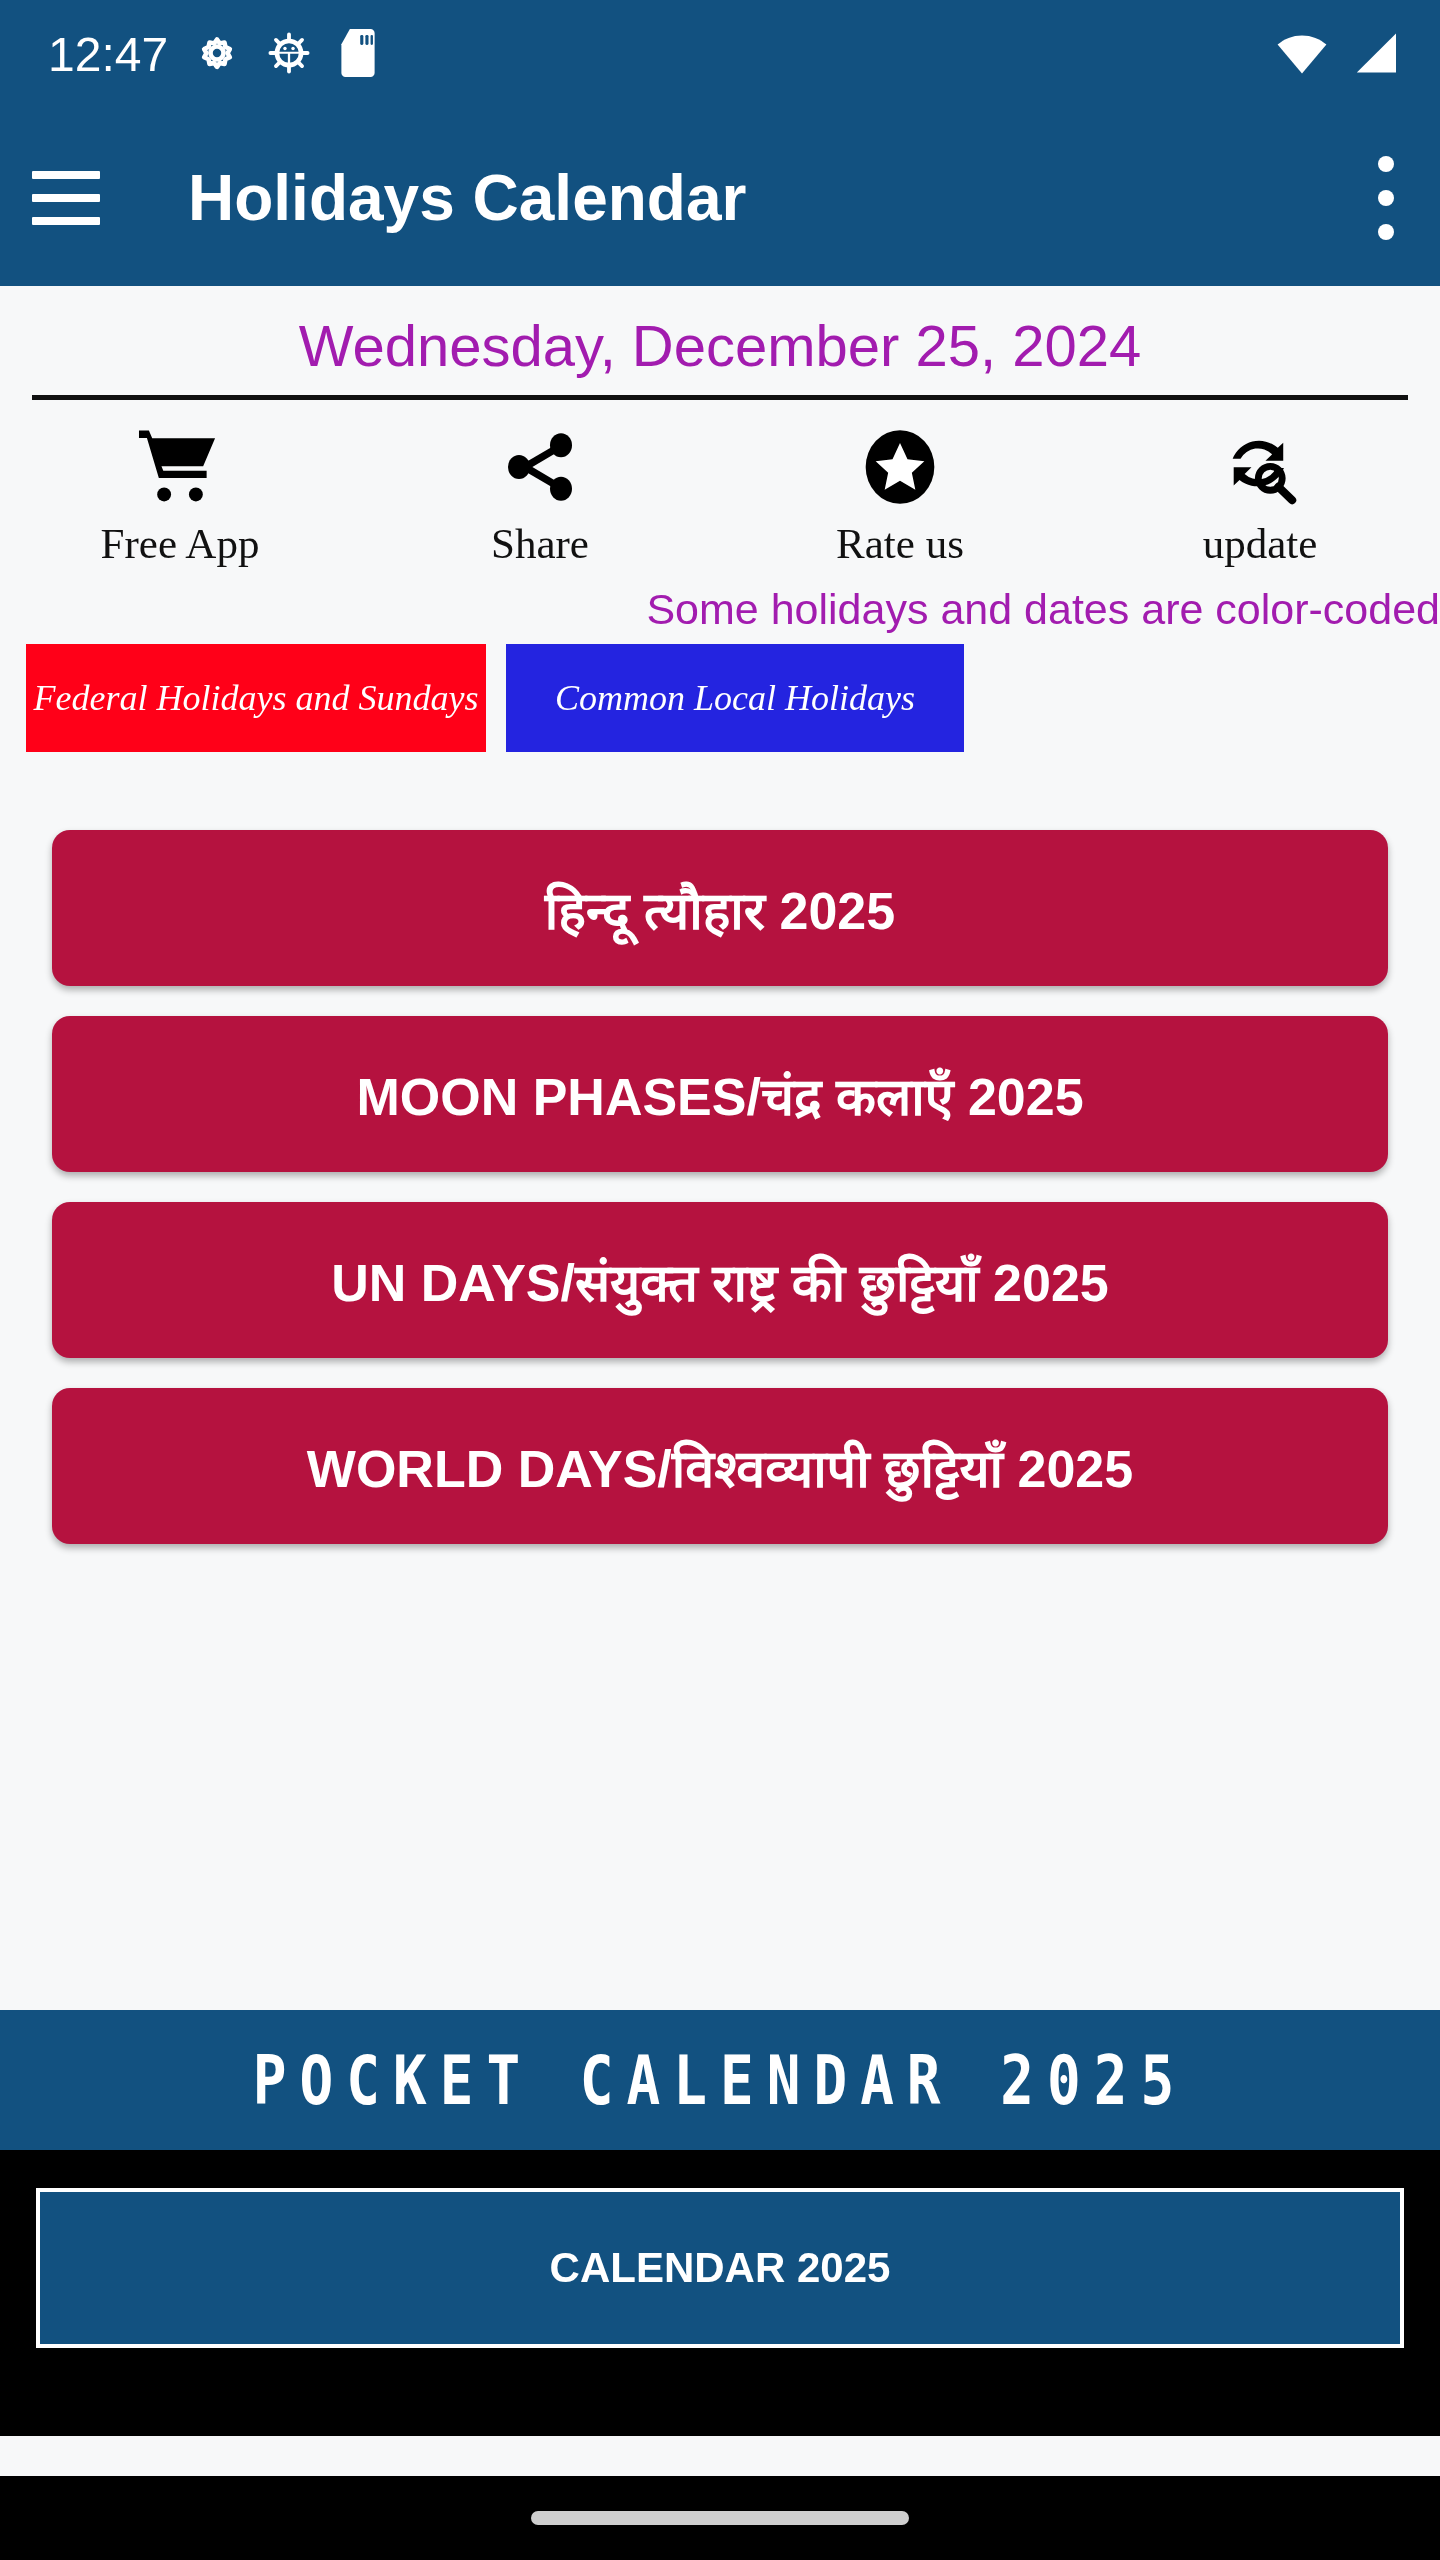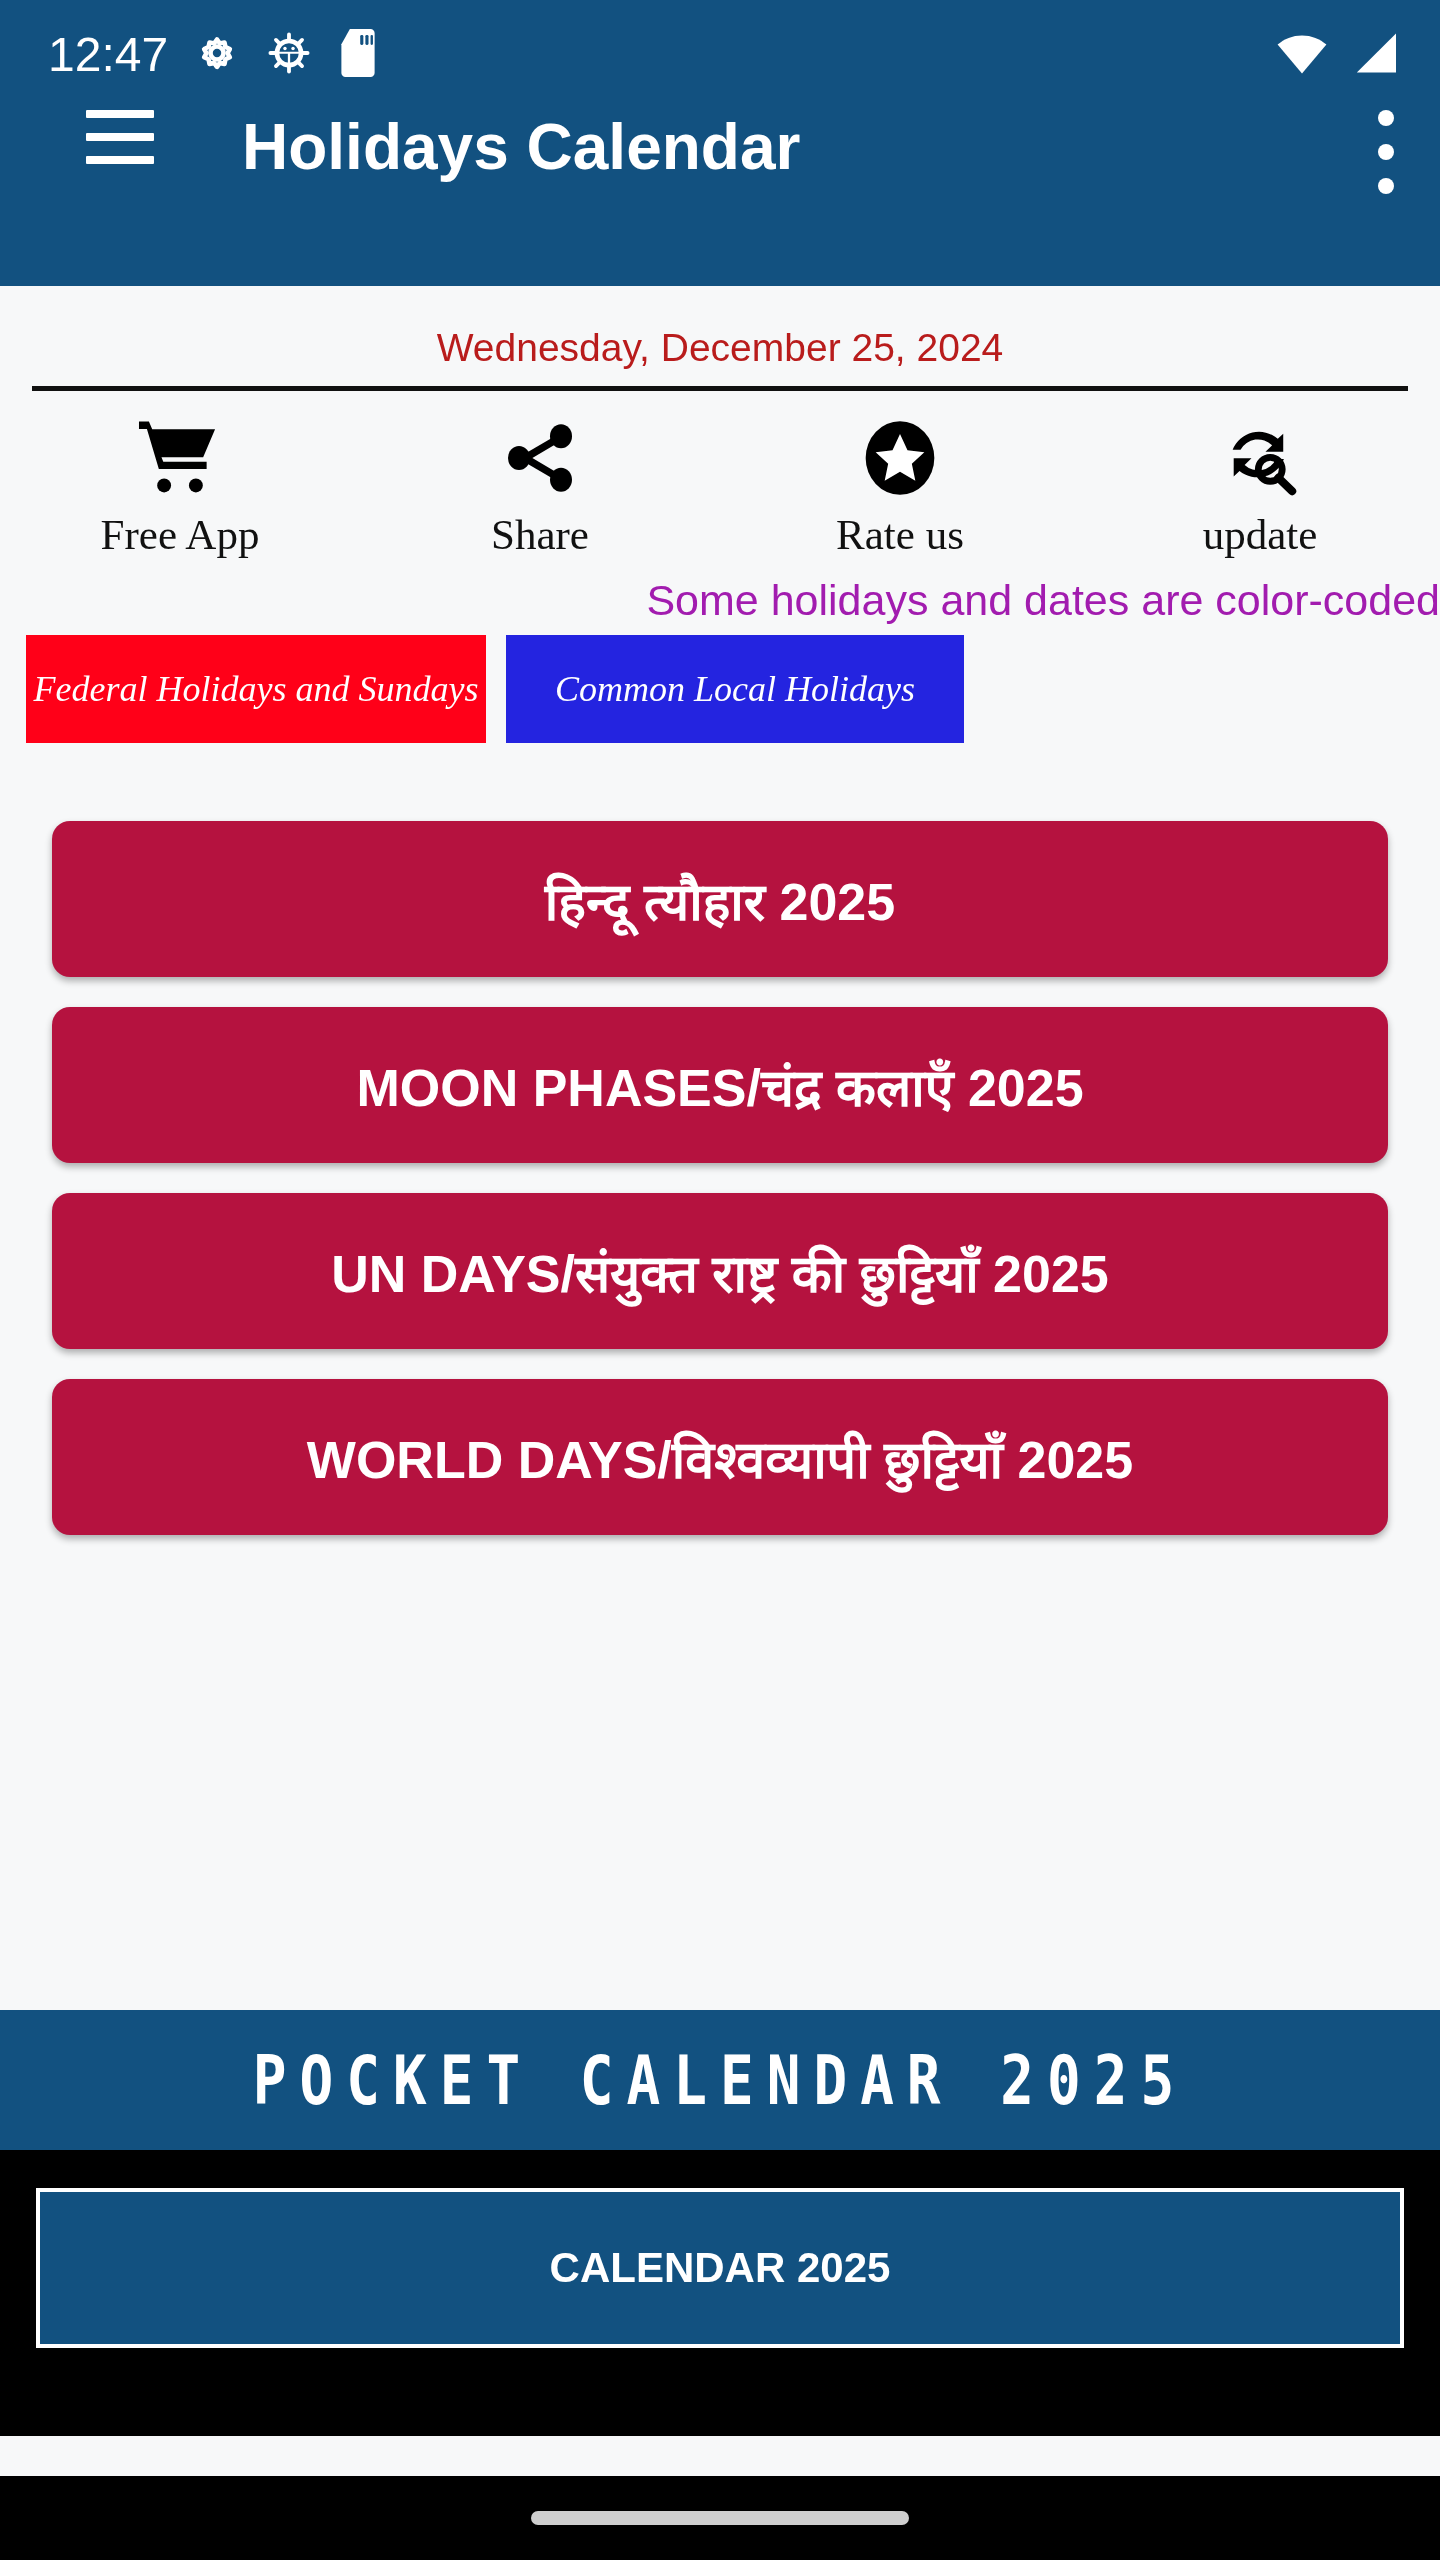--- a/index.html
+++ b/index.html
@@ -30,22 +30,22 @@
     font-family:"Liberation Sans", sans-serif;
     line-height:1;
   }
   .status-right { margin-left:auto; display:flex; align-items:center; gap:22px; }
   .sicon { display:block; }
 
   
   .appbar {
     height:176px;
     background:#125180;
-    display:flex; align-items:flex-start;
-    padding:0 44px 0 86px;
+    display:flex; align-items:center;
+    padding:0 44px 0 32px;
     flex:0 0 auto;
   }
   .hamburger {
     width:68px; height:54px;
     display:flex; flex-direction:column; justify-content:space-between;
     cursor:pointer;
   }
   .hamburger span { display:block; height:8px; background:#fff; border-radius:1px; }
   .appbar-title {
     color:#fff; font-size:64px; font-weight:bold;
@@ -64,23 +64,23 @@
   
   .content {
     background:#f7f8f9;
     flex:1 1 auto;
     display:flex; flex-direction:column;
     overflow:hidden;
   }
 
   .date-line {
     text-align:center;
-    color:#b91c1c;
-    font-size:39px;
-    padding-top:40px;
+    color:#a21caf;
+    font-size:58px;
+    padding-top:26px;
     padding-bottom:10px;
     white-space:nowrap;
     font-family:"Liberation Sans", sans-serif;
   }
   .divider {
     height:5px; background:#111;
     margin:6px 32px 0 32px;
   }
 
   

